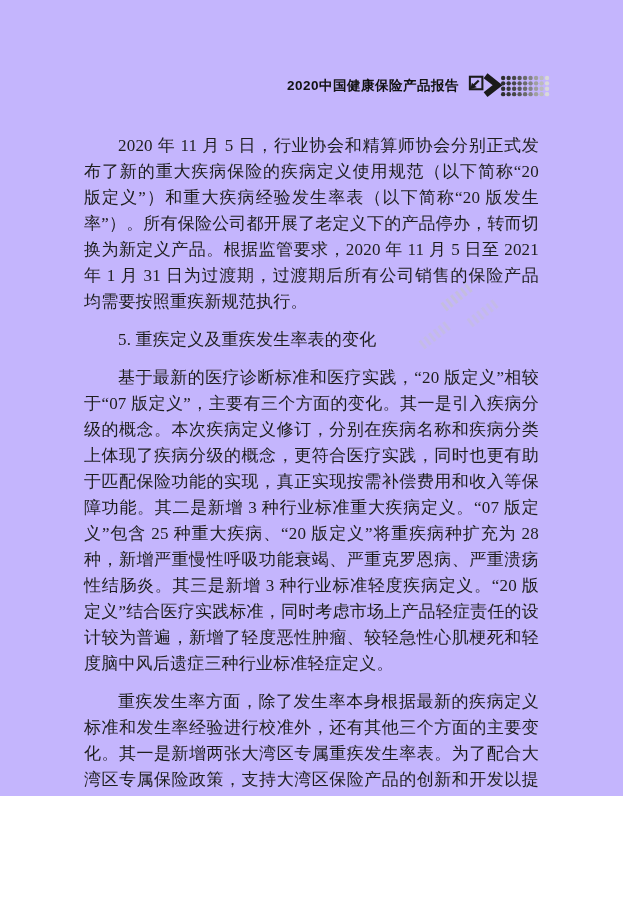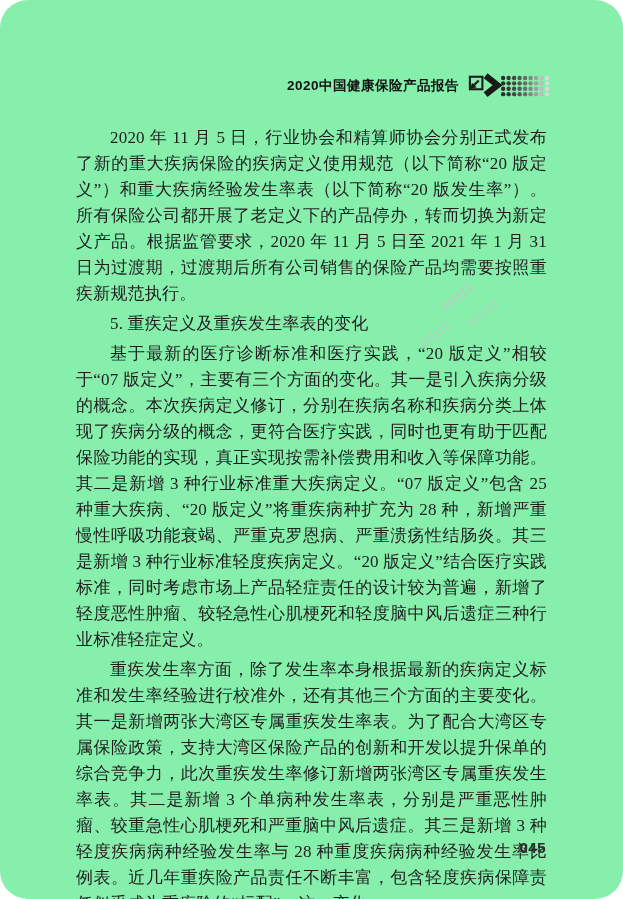--- a/index.html
+++ b/index.html
@@ -1,23 +1,22 @@
 <!DOCTYPE html>
 <html><head>
 <meta charset="utf-8">
 <style>
   html, body { margin: 0; padding: 0; background: #ffffff; }
   .page {
     position: relative;
     width: 623px;
-    height: 899px;
-    background: #86efac;
+    height: 796px;
+    background: #c4b5fd;
     overflow: hidden;
     font-family: "Liberation Serif", "DejaVu Serif", serif;
-    border-radius: 28px;
   }
 
   
   .header {
     position: absolute;
     top: 72px;
     right: 71px;
     display: flex;
     align-items: center;
     gap: 9px;
@@ -34,21 +33,21 @@
 
   
   .content {
     position: absolute;
     left: 72px;
     top: 121px;
     width: 479px;
     color: #1e1e1e;
   }
   .content p {
-    margin: 4px;
+    margin: 12px;
     font-size: 17px;
     line-height: 26px;
     text-align: justify;
     text-justify: inter-ideograph;
     text-indent: 2em;
     letter-spacing: 0.2px;
     word-break: break-all;
   }
 
   

